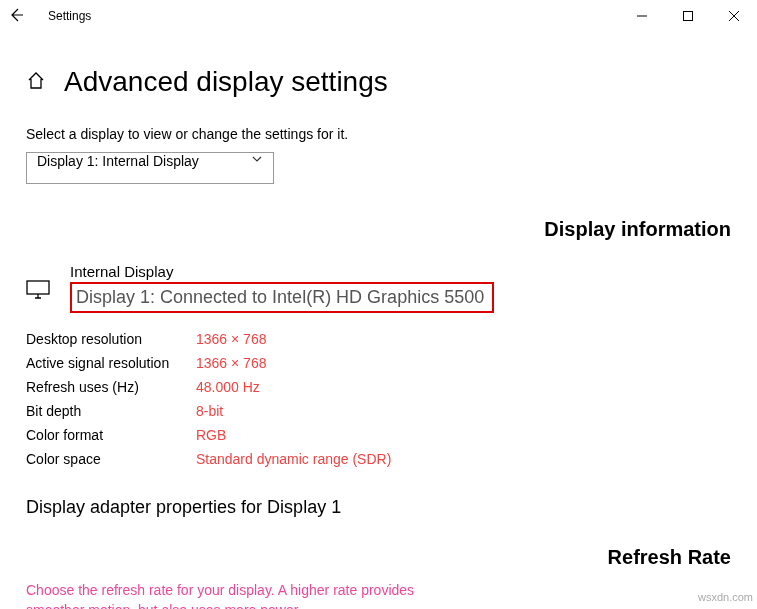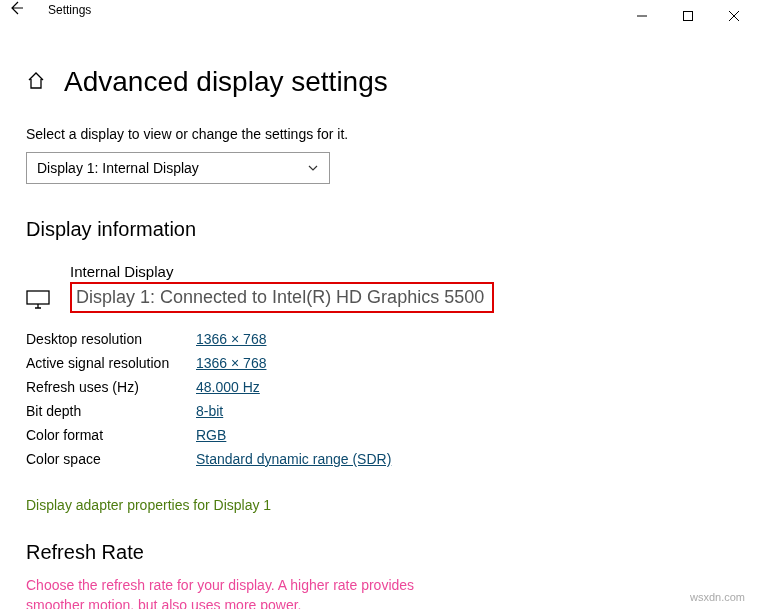--- a/index.html
+++ b/index.html
@@ -7,75 +7,74 @@
       font-family: "Segoe UI", -apple-system, sans-serif;
       background: #fff;
       color: #000;
       width: 757px;
       height: 609px;
       overflow: hidden;
       font-size: 14px;
     }
     .title-bar {
       display: flex;
-      align-items: flex-start;
+      align-items: center;
       justify-content: space-between;
       height: 32px;
       padding: 0 0 0 8px;
     }
     .title-left {
       display: flex;
       align-items: center;
       gap: 24px;
     }
     .title-left .back svg { width: 16px; height: 16px; stroke: #000; }
     .title-text { font-size: 12px; }
     .title-controls { display: flex; }
     .ctrl { width: 46px; height: 32px; display: flex; align-items: center; justify-content: center; }
     .ctrl svg { width: 10px; height: 10px; stroke: #000; stroke-width: 1; fill: none; }
     .content { padding: 12px 26px 0 26px; }
     .header-row { display: flex; align-items: center; gap: 18px; margin-top: 22px; margin-bottom: 28px; }
     .home-icon svg { width: 20px; height: 20px; stroke: #000; fill: none; stroke-width: 1.3; }
     .page-title { font-size: 28px; font-weight: 500; }
     .prompt { font-size: 14px; margin-bottom: 10px; }
     .select {
-      width: 304px;
+      width: 248px;
       height: 32px;
       border: 1px solid #999;
       display: flex;
-      align-items: center;
       justify-content: space-between;
       padding: 0 10px;
       font-size: 14px;
       margin-bottom: 34px;
     }
     .select svg { width: 12px; height: 12px; stroke: #333; stroke-width: 1.2; fill: none; }
-    .section-title { font-size: 20px; font-weight: 400; margin-bottom: 22px; }
-    .display-block { display: flex; align-items: flex-end; gap: 20px; margin-bottom: 18px; }
+    .section-title { font-size: 20px; font-weight: 700; margin-bottom: 22px; text-align: right; }
+    .display-block { display: flex; align-items: center; gap: 20px; margin-bottom: 18px; }
     .monitor-icon { padding-top: 6px; }
     .monitor-icon svg { width: 24px; height: 20px; stroke: #000; fill: none; stroke-width: 1.3; }
     .display-name { font-size: 15px; }
     .display-conn {
       border: 2px solid #d00;
       display: inline-block;
       padding: 3px 8px 3px 4px;
       margin-top: 2px;
       font-size: 18px;
       color: #555;
     }
     .info-table { display: grid; grid-template-columns: 170px 1fr; row-gap: 8px; margin-bottom: 30px; font-size: 14px; }
     .info-label { color: #000; }
-    .info-value { color: #0c4a6e; text-decoration: underline; }
-    .link-text { font-size: 14px; color: #4d7c0f; margin-bottom: 28px; }
+    .info-value { color: #ef4444; }
+    .link-text { font-size: 18px; color: #000000; margin-bottom: 28px; }
     .refresh-desc { font-size: 14px; color: #ec4899; max-width: 420px; margin-bottom: 20px; line-height: 1.4; }
     .refresh-label { font-size: 14px; }
     .watermark {
       position: absolute;
       bottom: 6px;
-      right: 12px;
+      right: 4px;
       font-size: 11px;
       color: #aaa;
     }
   </style>
 </head>
 <body>
 
 <div class="title-bar">
   <div class="title-left">
     <span class="back">

